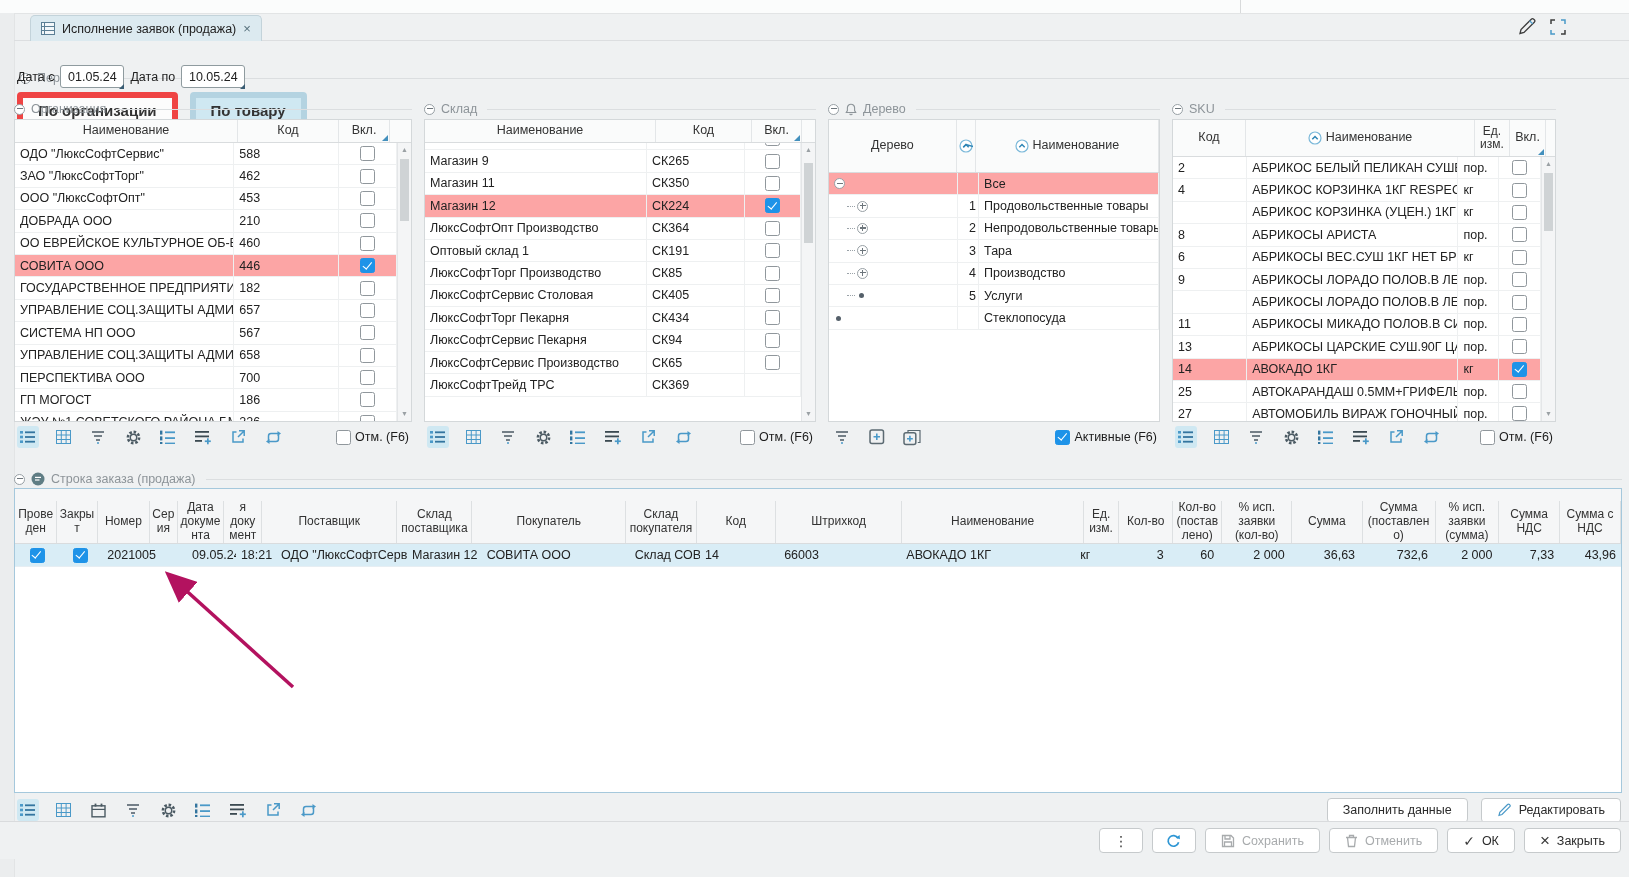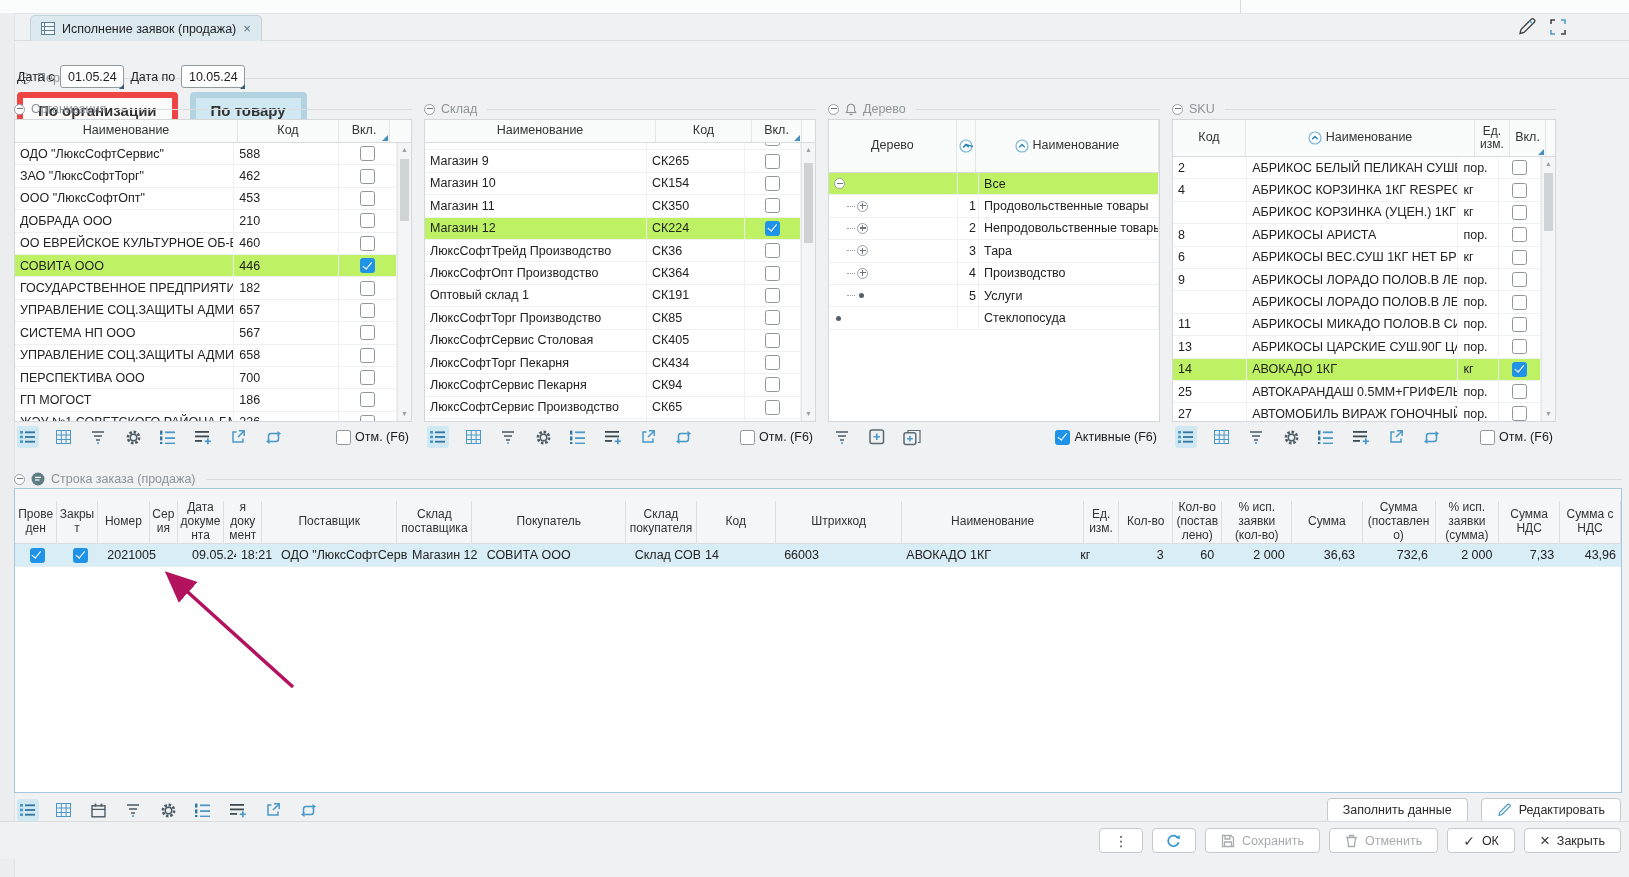--- a/index.html
+++ b/index.html
@@ -38,21 +38,21 @@
   .p-sklad{left:424px;width:392px;}
   .p-tree{left:828px;width:332px;}
   .p-sku{left:1172px;width:384px;}
   .tbl{margin-top:3px;background:#fff;border:1px solid #d4d8da;height:301px;display:flex;flex-direction:column;overflow:hidden;position:relative;}
   .thead{display:flex;background:#fafbfb;border-bottom:1px solid #d9dcde;flex:none;}
   .th{display:flex;align-items:center;justify-content:center;border-right:1px solid #e3e6e8;color:#333;
       font-size:12.5px;position:relative;gap:4px;text-align:center;line-height:1.1;}
   .h22{height:22px;} .h36{height:36px;} .h52{height:52px;}
   .tbody{flex:1;overflow:hidden;display:flex;flex-direction:column;}
   .row{display:flex;height:21.4px;min-height:21.4px;border-bottom:1px solid #eef0f1;background:#fff;align-items:center;flex:none;}
-  .row.sel{background:#bef264;}
+  .row.sel{background:#fca5a5;}
   .row.partial{margin-top:-15px;}
   .td{overflow:hidden;white-space:nowrap;padding:0 5px;height:100%;display:flex;align-items:center;border-right:1px solid #eef0f1;}
   .td.ctr{justify-content:center;} .td.rt{justify-content:flex-end;}
   .corner{position:absolute;right:1px;bottom:1px;width:0;height:0;border-left:6px solid transparent;border-bottom:6px solid #4390bd;}
   
   .p-org .c-name{width:222px;} .p-org .c-code{width:100px;} .p-org .c-incl{width:50px;}
   .p-sklad .c-name{width:230px;} .p-sklad .c-code{width:95px;} .p-sklad .c-incl{width:49px;}
   .p-sku .c-code{width:72px;} .p-sku .c-name{width:228px;} .p-sku .c-unit{width:34px;} .p-sku .c-incl{width:35px;}
   .p-tree .c-tree{width:128px;} .p-tree .c-sort{width:18px;} .p-tree .c-tname{width:184px;}
   .p-tree .c-tname.td{justify-content:flex-start;}
@@ -383,45 +383,31 @@
             </div>
         </div>
           <div class="row">
           <div class="td c-name">Магазин 9</div>
           <div class="td c-code">СК265</div>
           <div class="td c-incl ctr">
               <span class="cb"></span>
             </div>
         </div>
           <div class="row">
-          <div class="td c-name">Магазин 10</div>
-          <div class="td c-code">СК154</div>
-          <div class="td c-incl ctr">
-              <span class="cb"></span>
-            </div>
-        </div>
-          <div class="row">
           <div class="td c-name">Магазин 11</div>
           <div class="td c-code">СК350</div>
           <div class="td c-incl ctr">
               <span class="cb"></span>
             </div>
         </div>
           <div class="row sel">
           <div class="td c-name">Магазин 12</div>
           <div class="td c-code">СК224</div>
           <div class="td c-incl ctr">
               <span class="cb on"></span>
-            </div>
-        </div>
-          <div class="row">
-          <div class="td c-name">ЛюксСофтТрейд Производство</div>
-          <div class="td c-code">СК36</div>
-          <div class="td c-incl ctr">
-              <span class="cb"></span>
             </div>
         </div>
           <div class="row">
           <div class="td c-name">ЛюксСофтОпт Производство</div>
           <div class="td c-code">СК364</div>
           <div class="td c-incl ctr">
               <span class="cb"></span>
             </div>
         </div>
           <div class="row">

